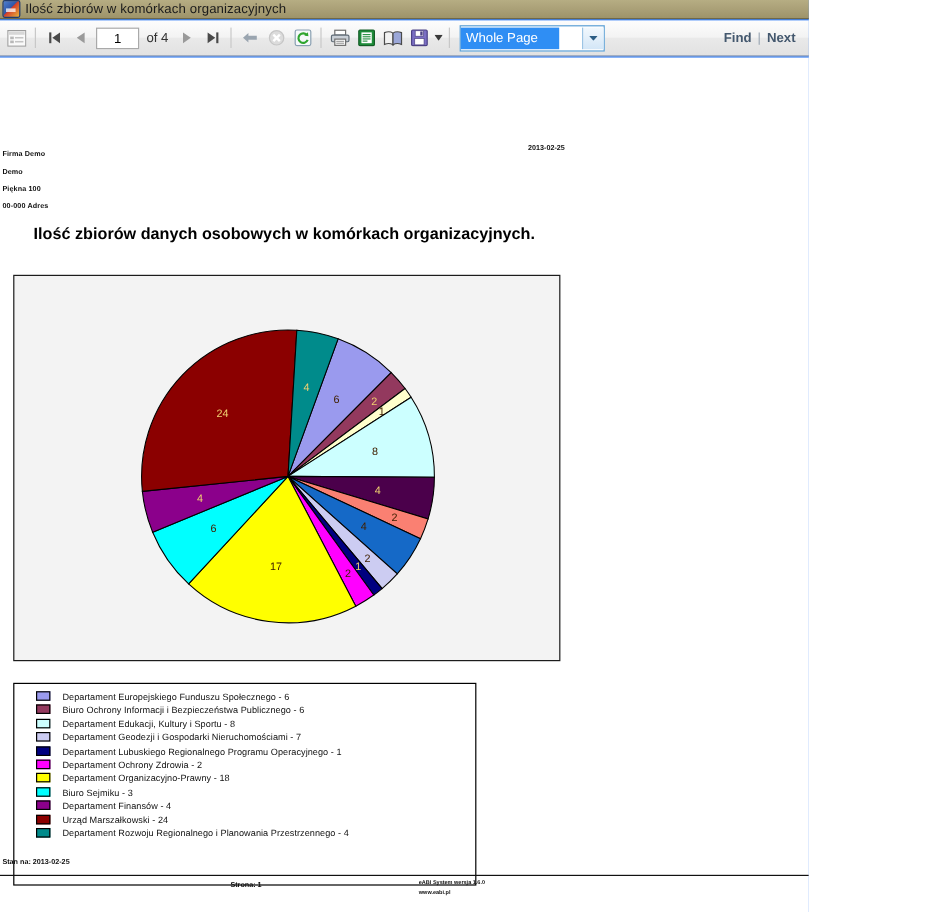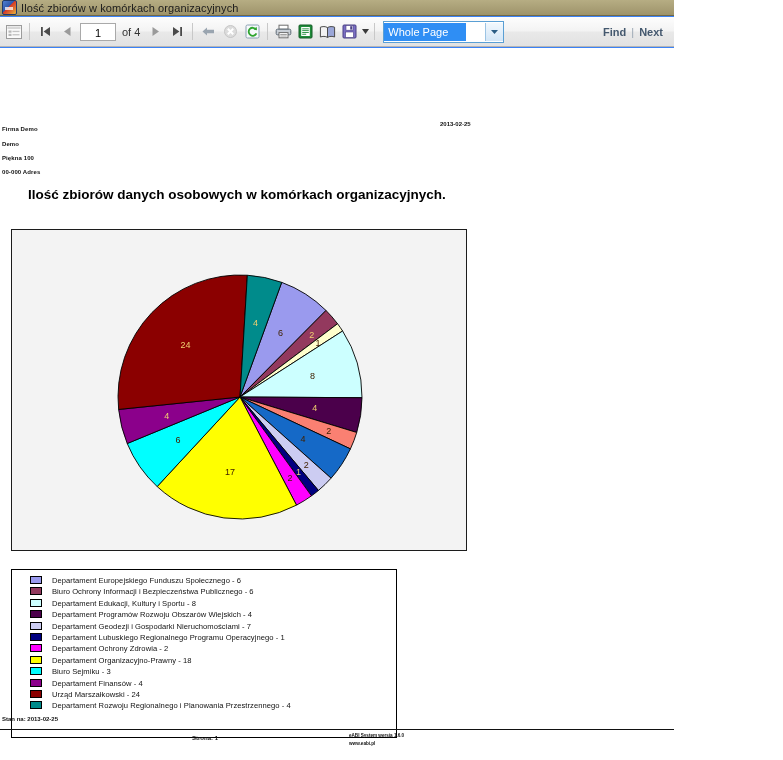--- a/index.html
+++ b/index.html
@@ -257,24 +257,20 @@
         </div>
         <div class="legend-row">
           <div class="legend-swatch" style="background: rgb(147, 57, 94);"></div>
           <div class="legend-label">Biuro Ochrony Informacji i Bezpieczeństwa Publicznego - 6</div>
         </div>
         <div class="legend-row">
           <div class="legend-swatch" style="background: rgb(204, 255, 255);"></div>
           <div class="legend-label">Departament Edukacji, Kultury i Sportu - 8</div>
         </div>
         <div class="legend-row">
-          <div class="legend-swatch" style="background: rgb(75, 0, 75);"></div>
-          <div class="legend-label">Departament Programów Rozwoju Obszarów Wiejskich - 4</div>
-        </div>
-        <div class="legend-row">
           <div class="legend-swatch" style="background: rgb(204, 204, 242);"></div>
           <div class="legend-label">Departament Geodezji i Gospodarki Nieruchomościami - 7</div>
         </div>
         <div class="legend-row">
           <div class="legend-swatch" style="background: rgb(0, 0, 128);"></div>
           <div class="legend-label">Departament Lubuskiego Regionalnego Programu Operacyjnego - 1</div>
         </div>
         <div class="legend-row">
           <div class="legend-swatch" style="background: rgb(255, 0, 255);"></div>
           <div class="legend-label">Departament Ochrony Zdrowia - 2</div>

